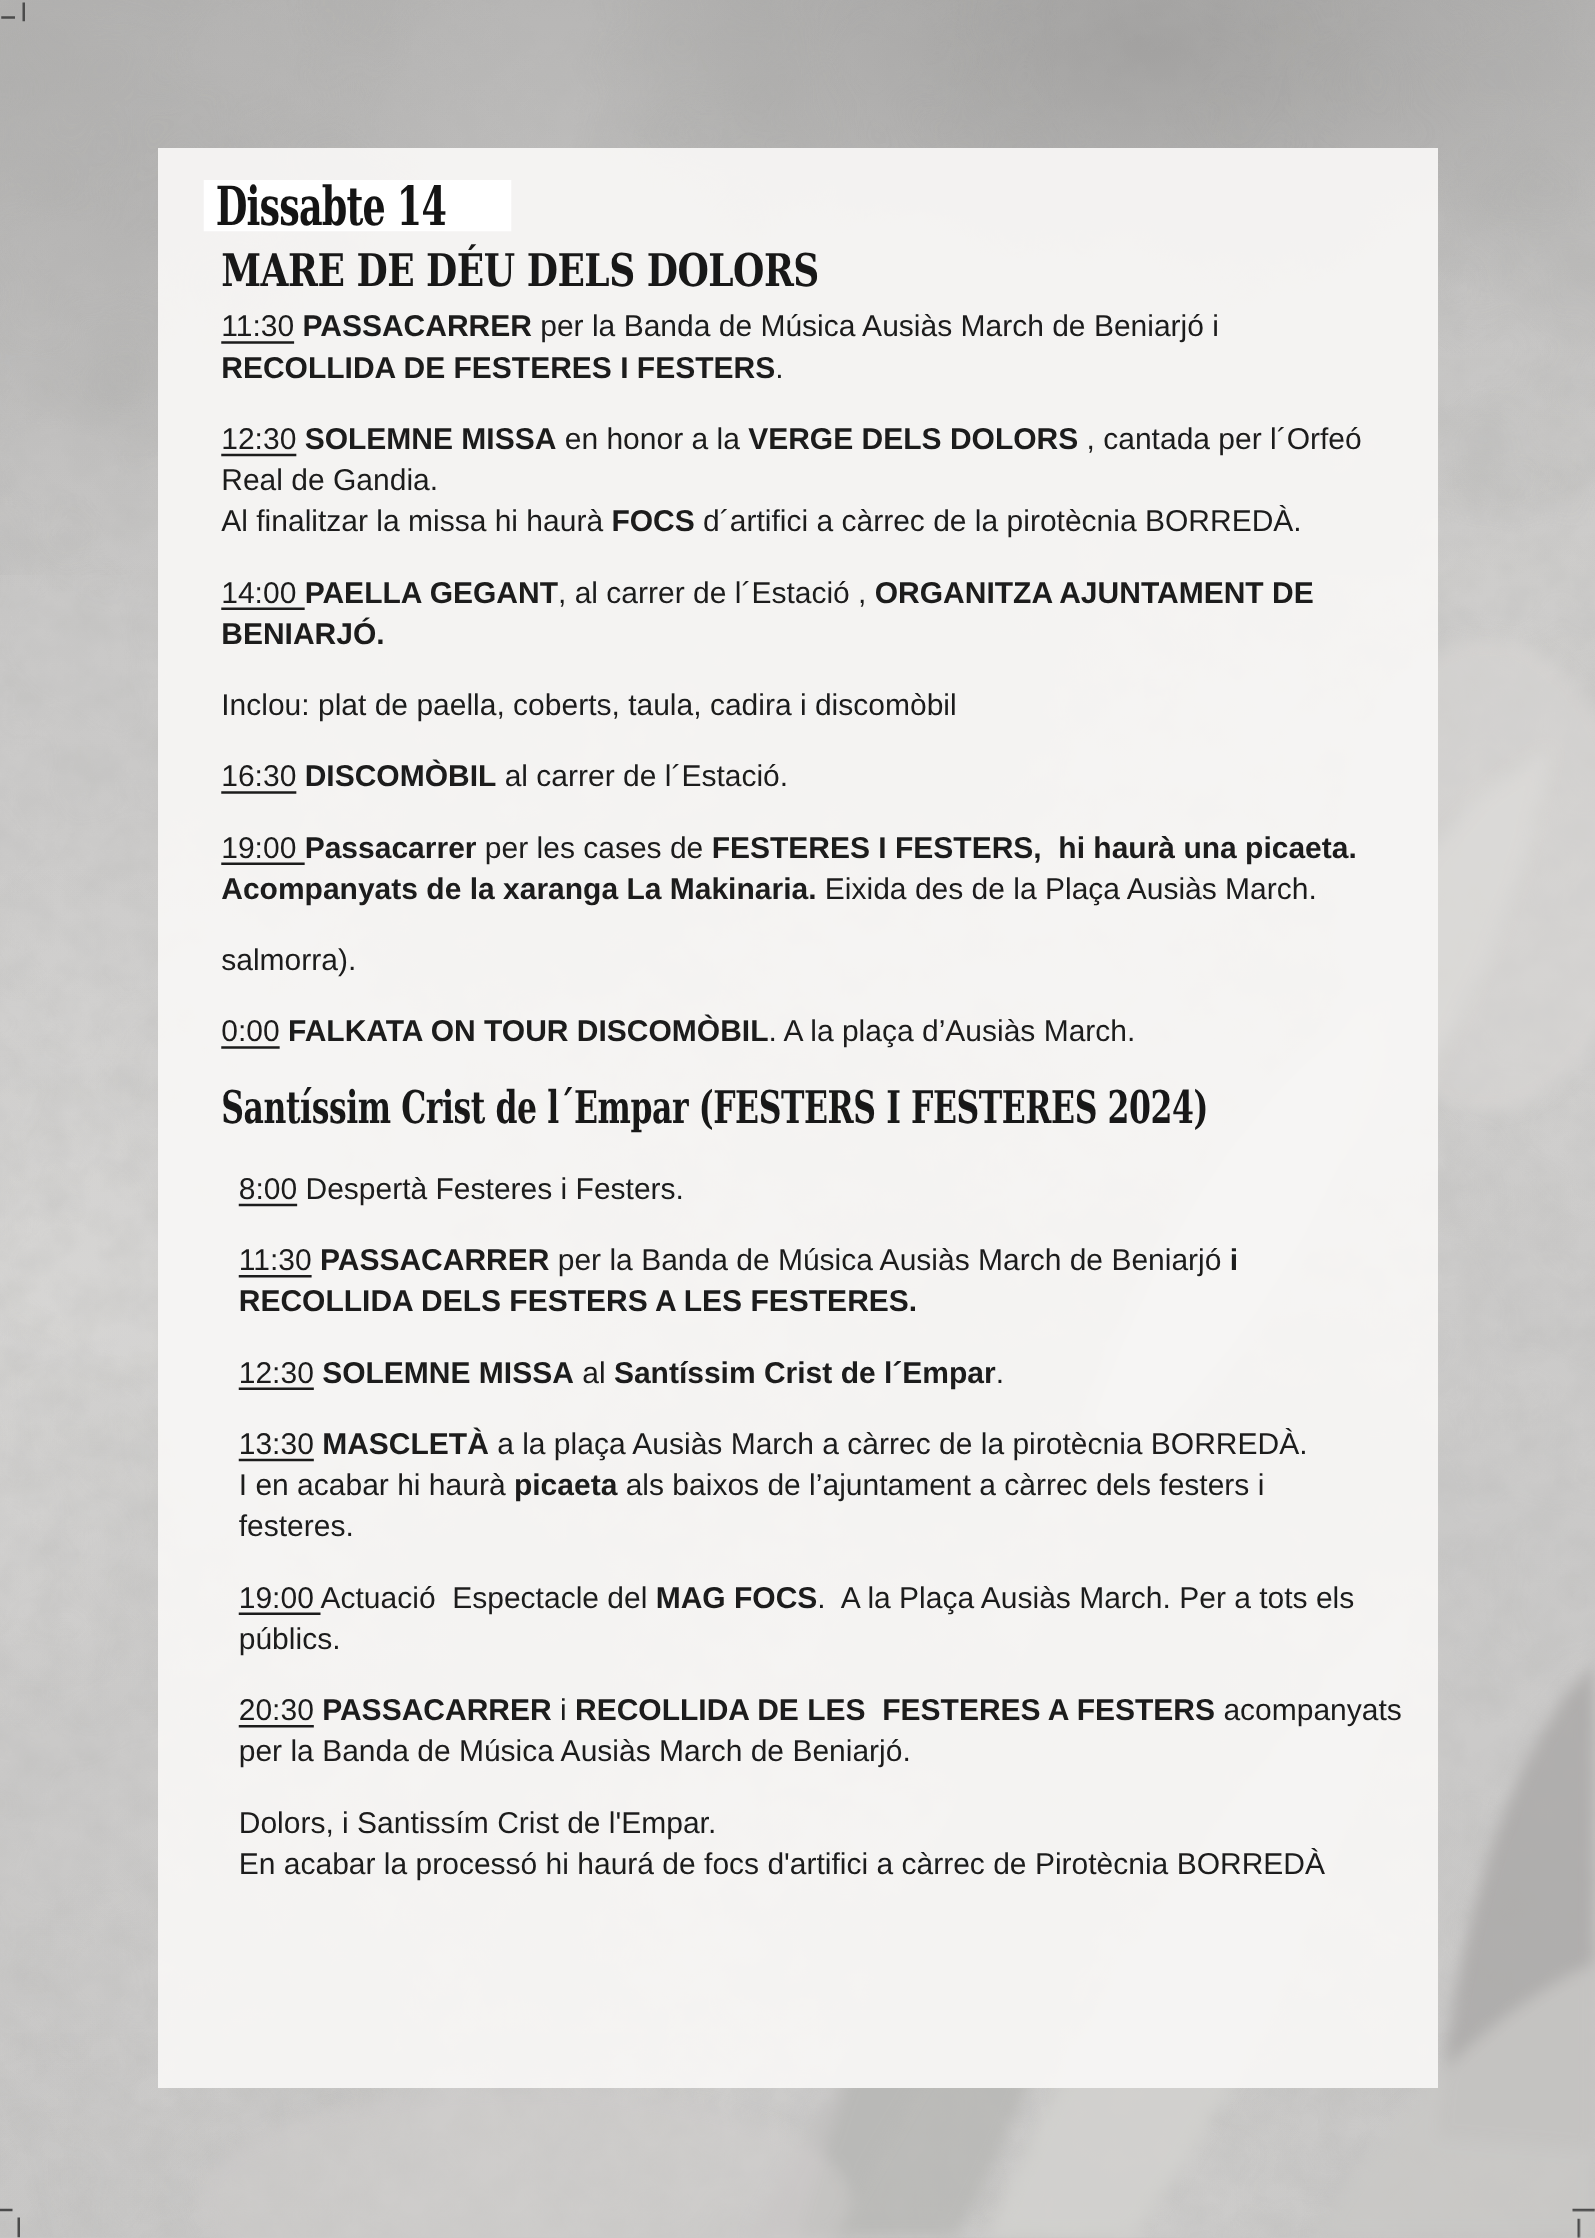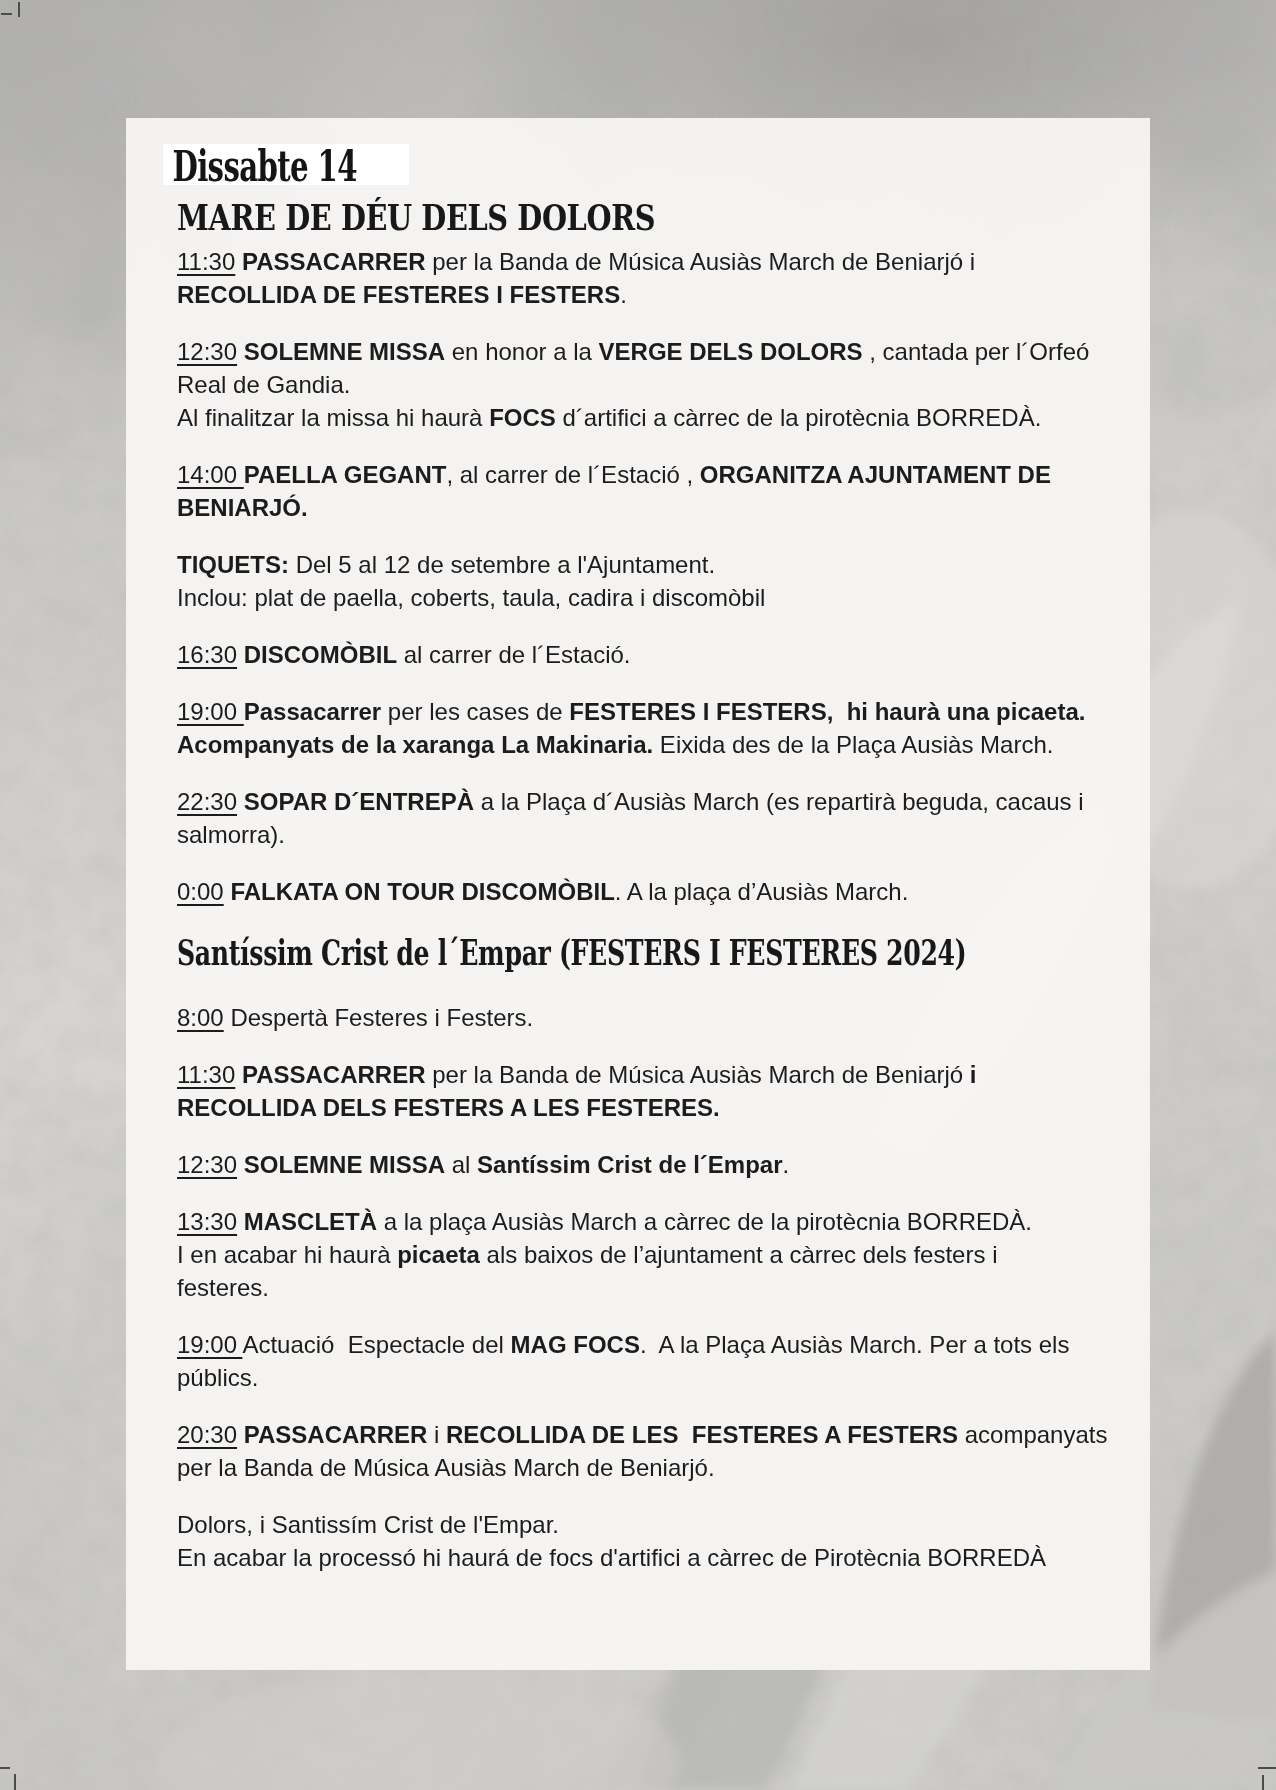--- a/index.html
+++ b/index.html
@@ -39,21 +39,21 @@
   }
   .day-subtitle{
     margin:12px 0 8px 0;
     font-family:"DejaVu Serif","Liberation Serif",serif;font-weight:700;
     font-size:36px;line-height:40px;letter-spacing:-.5px;color:#181818;
     transform-origin:0 50%;white-space:pre;
   }
   .sub-narrow{transform:scaleX(.80);}
   .sub-wide{transform:scaleX(.70);}
   .events{margin:0;}
-  .events.gap-lg{margin-top:29px;}
+  .events.gap-lg{margin-top:29px;margin-left:14px;}
   .event{margin:0 0 24px 0;font-size:24px;line-height:33px;}
   .ln{display:block;white-space:pre;}
   .b{font-weight:700;}
   .u{text-decoration:underline;text-decoration-thickness:2px;text-underline-offset:4px;}
   .sec2{margin-top:6px;}
   
   .mark{position:absolute;background:#4b4b4b;z-index:3;}
   .m-tl-h{left:1px;top:13px;width:11px;height:2px;}
   .m-tl-v{left:18px;top:2px;width:2px;height:15px;}
   .m-bl-h{left:0;top:1767px;width:10px;height:2px;}
@@ -115,32 +115,30 @@
           <p class="event">
             <span class="ln"><span class="u">12:30</span><span> </span><span class="b ">SOLEMNE MISSA</span><span> en honor a la </span><span class="b ">VERGE DELS DOLORS</span><span> , cantada per l´Orfeó</span></span>
             <span class="ln"><span>Real de Gandia.</span></span>
             <span class="ln"><span>Al finalitzar la missa hi haurà </span><span class="b ">FOCS</span><span> d´artifici a càrrec de la pirotècnia BORREDÀ.</span></span>
           </p>
           <p class="event">
             <span class="ln"><span class="u">14:00 </span><span class="b ">PAELLA GEGANT</span><span>, al carrer de l´Estació , </span><span class="b ">ORGANITZA AJUNTAMENT DE</span></span>
             <span class="ln"><span class="b ">BENIARJÓ.</span></span>
           </p>
           <p class="event">
-            <span class="ln"><span class="b ">TIQUETS:</span><span> Del 5 al 12 de setembre a l'Ajuntament.</span></span>
             <span class="ln"><span>Inclou: plat de paella, coberts, taula, cadira i discomòbil</span></span>
           </p>
           <p class="event">
             <span class="ln"><span class="u">16:30</span><span> </span><span class="b ">DISCOMÒBIL</span><span> al carrer de l´Estació.</span></span>
           </p>
           <p class="event">
             <span class="ln"><span class="u">19:00 </span><span class="b ">Passacarrer</span><span> per les cases de </span><span class="b ">FESTERES I FESTERS,  hi haurà una picaeta.</span></span>
             <span class="ln"><span class="b ">Acompanyats de la xaranga La Makinaria.</span><span> Eixida des de la Plaça Ausiàs March.</span></span>
           </p>
           <p class="event">
-            <span class="ln"><span class="u">22:30</span><span> </span><span class="b ">SOPAR D´ENTREPÀ</span><span> a la Plaça d´Ausiàs March (es repartirà beguda, cacaus i</span></span>
             <span class="ln"><span>salmorra).</span></span>
           </p>
           <p class="event">
             <span class="ln"><span class="u">0:00</span><span> </span><span class="b ">FALKATA ON TOUR DISCOMÒBIL</span><span>. A la plaça d’Ausiàs March.</span></span>
           </p>
         </div>
       </div>
       <div class="sec2">
         <div class="day-subtitle sub-wide">Santíssim Crist de l´Empar (FESTERS I FESTERES 2024)</div>
         <div class="events gap-lg">

